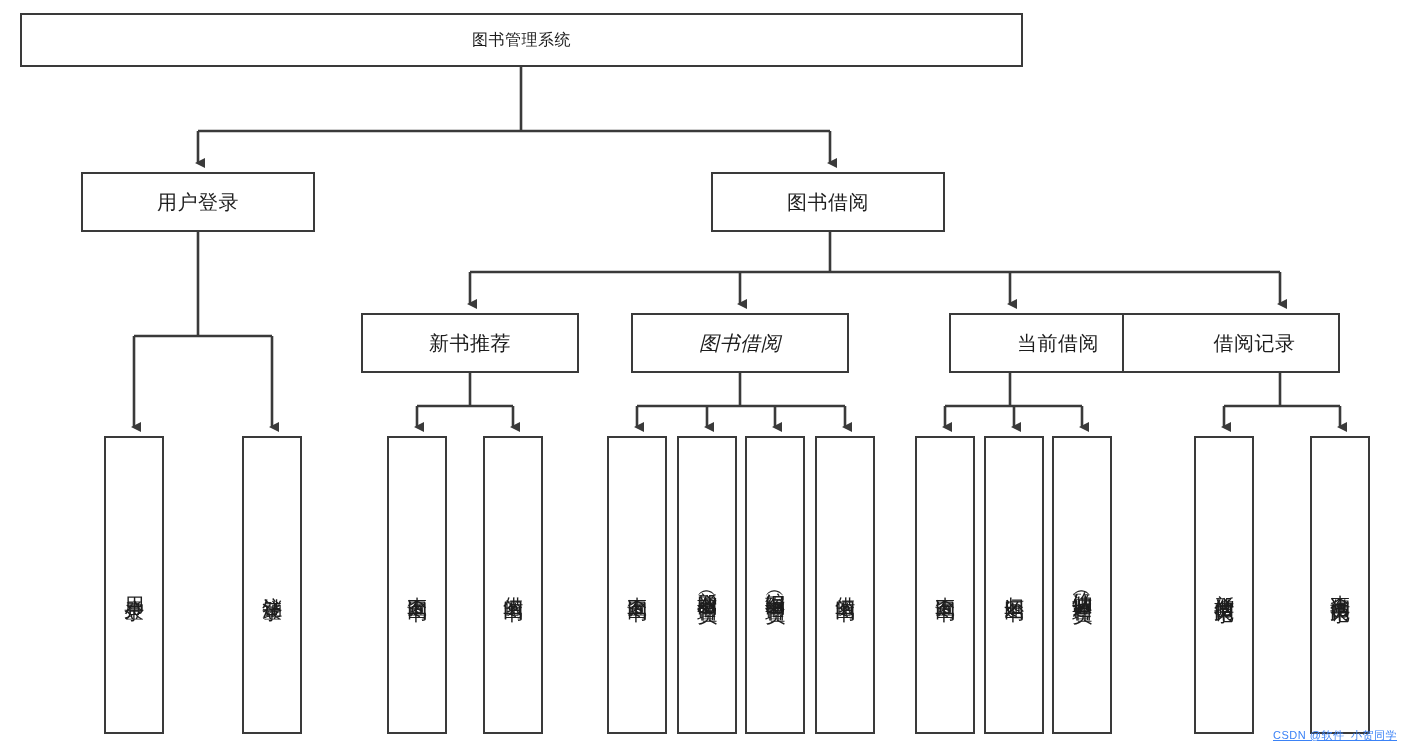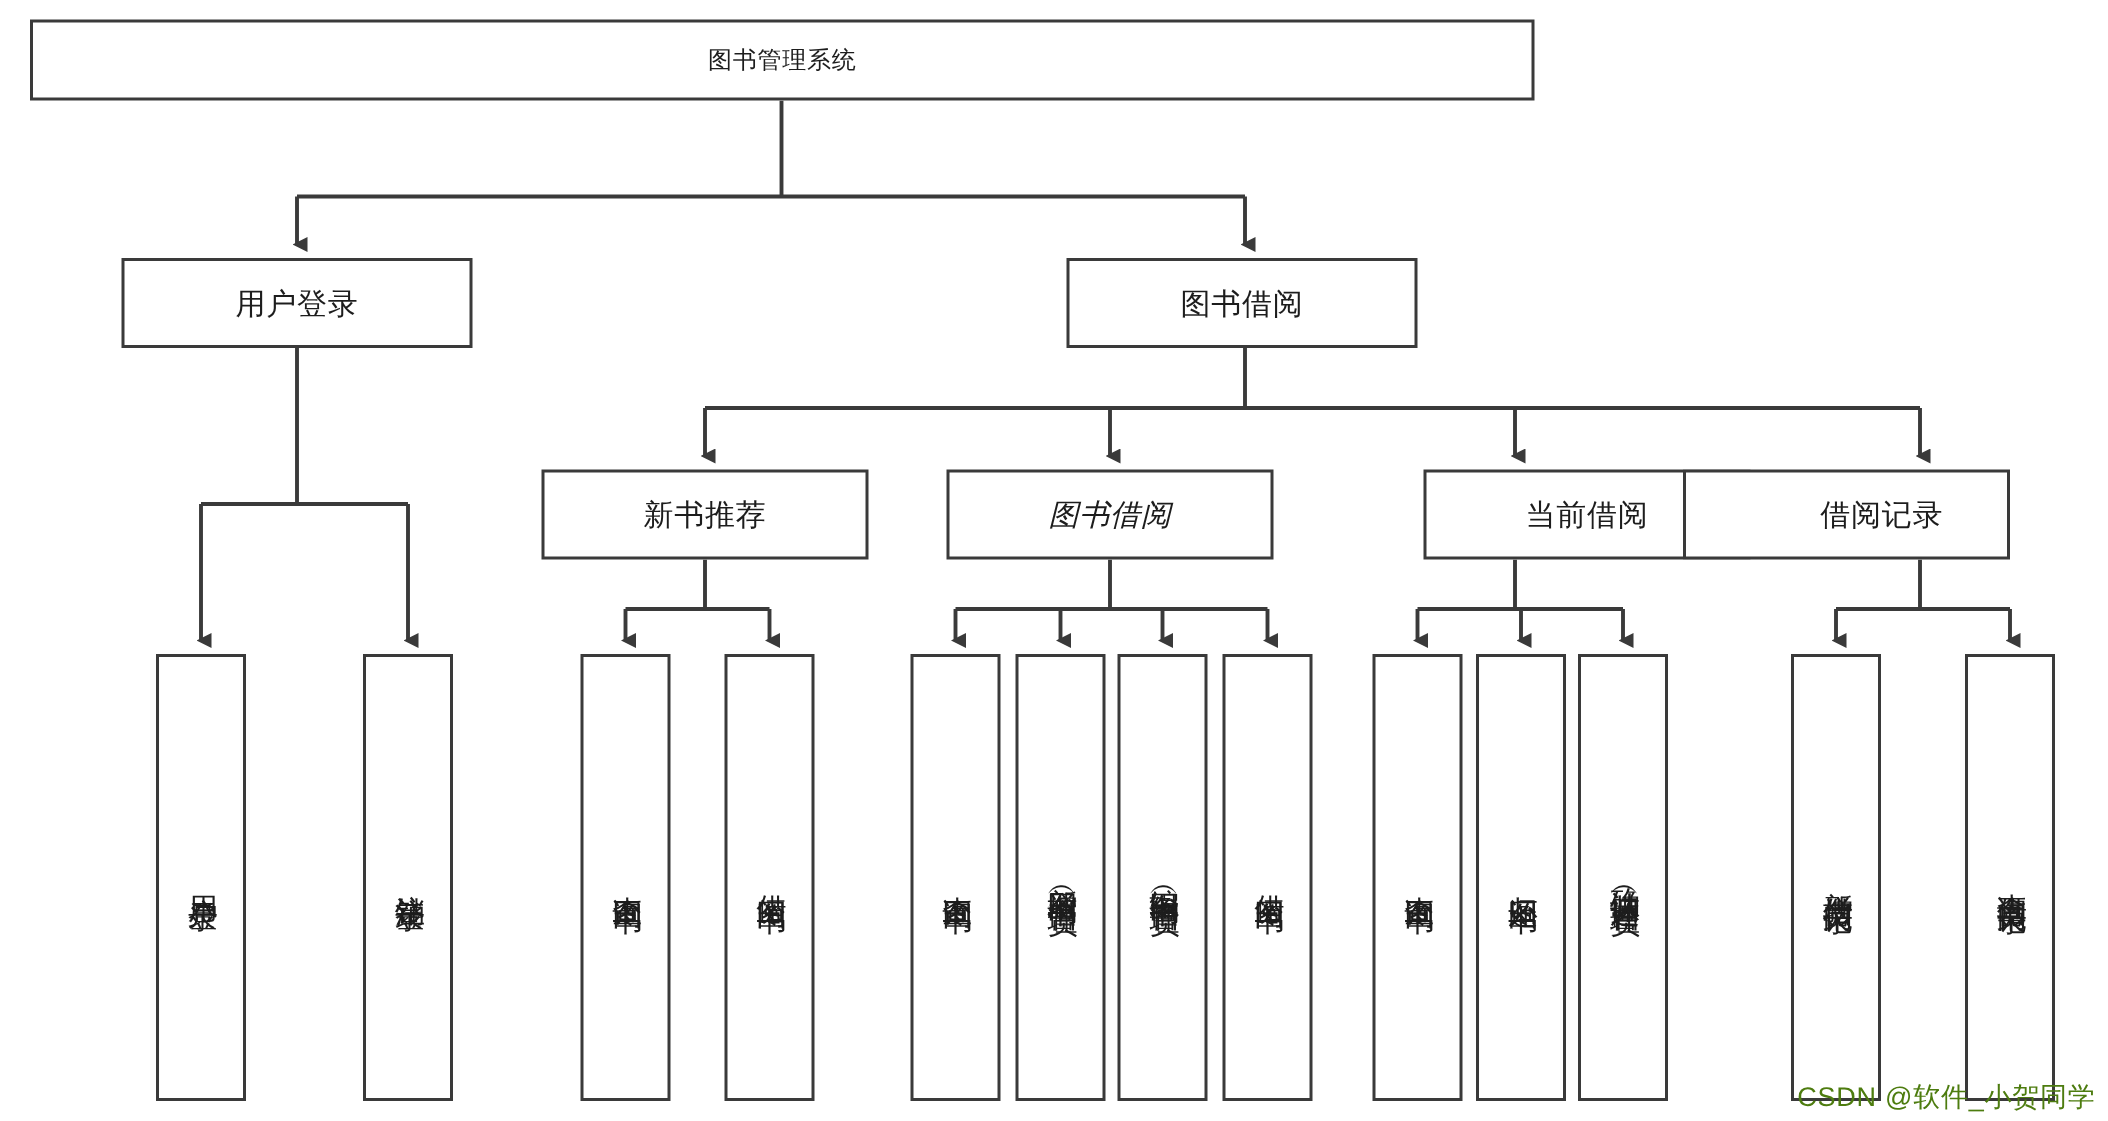--- a/index.html
+++ b/index.html
@@ -48,25 +48,26 @@
     text-orientation:upright;
     line-height:1.08;
     letter-spacing:2px;
     white-space:pre;
     display:block;
   }
   .watermark{
     position:absolute;
     right:8px;
     bottom:4px;
-    font-size:18px;
-    color:#4d7c0f;
+    font-size:11px;
+    color:#3b82f6;
     letter-spacing:0.5px;
     white-space:nowrap;
     z-index:5;
+    text-decoration:underline;
   }
 </style>
 </head>
 <body>
 
 <div id="stage">
 
   <svg id="wires" viewBox="0 0 1405 747" xmlns="http://www.w3.org/2000/svg">
     <defs>
       <marker id="arrow" markerWidth="10" markerHeight="10" refX="5" refY="7" orient="auto" markerUnits="userSpaceOnUse">

